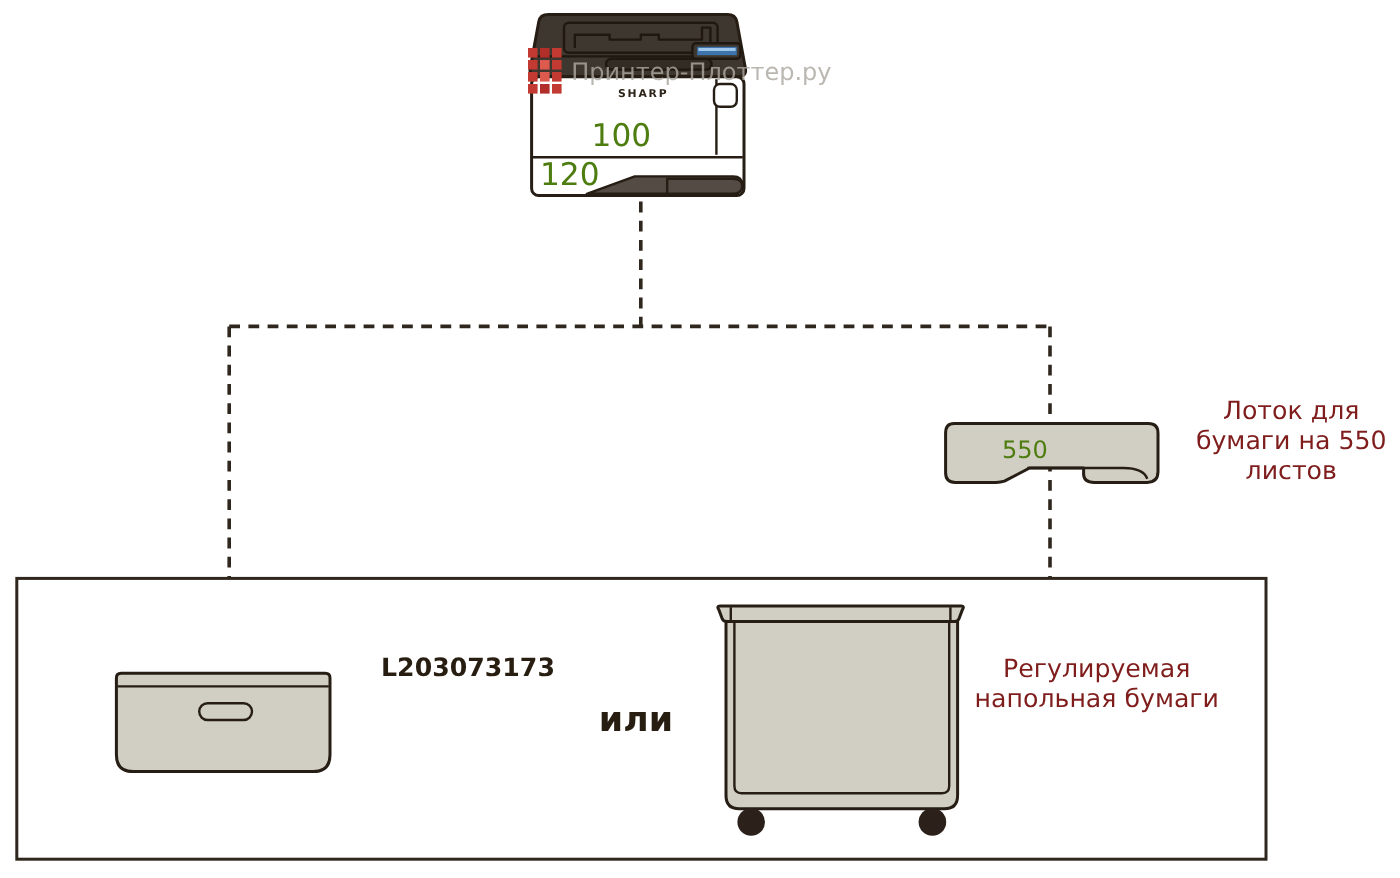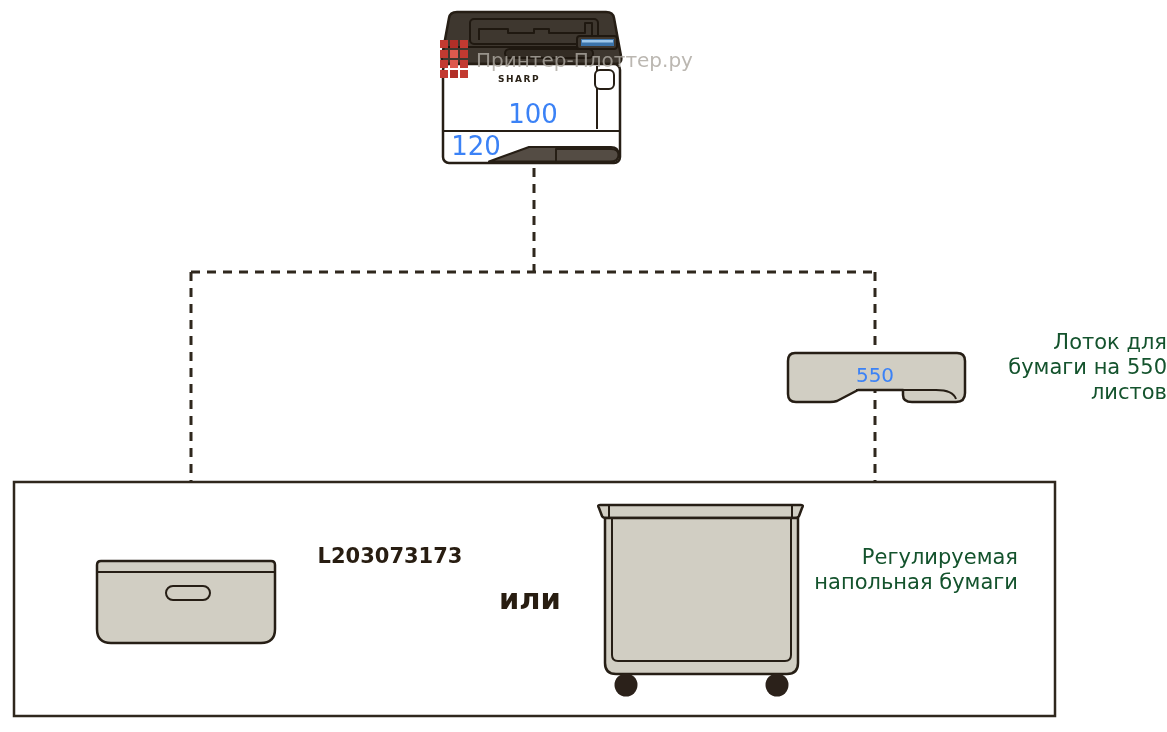--- a/index.html
+++ b/index.html
@@ -3,25 +3,25 @@
 <meta charset="utf-8">
 <style>
   html,body{margin:0;padding:0;background:#ffffff;}
   .stage{
     position:relative;width:1167px;height:732px;background:#ffffff;overflow:hidden;
     font-family:"DejaVu Sans","Liberation Sans",sans-serif;color:#281d11;padding-left:11px;
   }
   .stage svg{position:absolute;left:0;top:0;width:1167px;height:732px;}
   .txt{position:absolute;text-align:center;line-height:1.18;}
   .model{font-weight:bold;font-size:21px;color:#281d11;}
-  .desc{font-size:21px;line-height:25px;color:#14532d;white-space:pre-line;text-align:right;}
-  .num{position:absolute;color:#3b82f6;font-size:26px;text-align:center;}
+  .desc{font-size:21px;line-height:25px;color:#7f1d1d;white-space:pre-line;}
+  .num{position:absolute;color:#4d7c0f;font-size:26px;}
   .num-550{font-size:20px;}
   .sharp{position:absolute;font-size:9px;font-weight:bold;letter-spacing:1.5px;
-         color:#2b2318;text-align:left;}
+         color:#2b2318;text-align:center;}
   .or{position:absolute;font-weight:bold;font-size:29px;color:#281d11;text-align:center;}
   .watermark{position:absolute;left:440px;top:38px;display:flex;align-items:flex-start;pointer-events:none;}
   .wm-logo{display:grid;grid-template-columns:repeat(3,8px);grid-auto-rows:8px;gap:2px;margin-top:2px;}
   .wm-logo i{background:#c23a31;display:block;}
   .wm-logo i:nth-child(5),.wm-logo i:nth-child(8){background:#dd5a4e;}
   .wm-logo i:nth-child(2),.wm-logo i:nth-child(11){background:#b12f28;}
   .wm-text{font-size:20px;margin-left:8px;margin-top:10px;color:rgba(172,167,160,0.82);white-space:nowrap;}
 </style>
 </head>
 <body>

